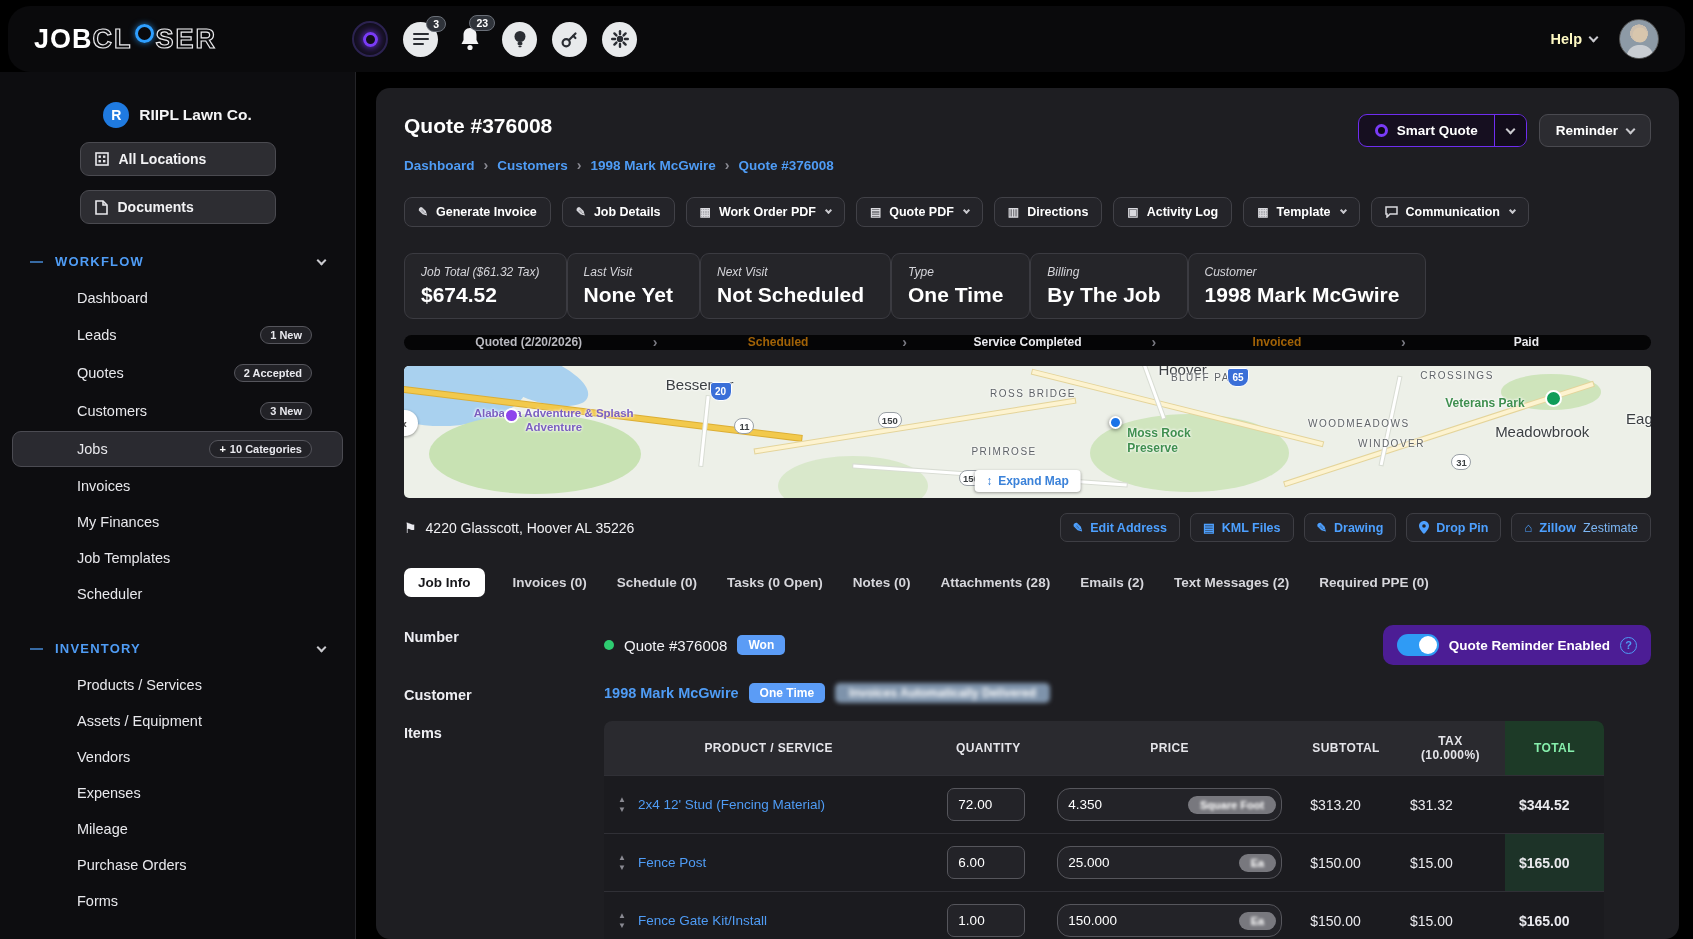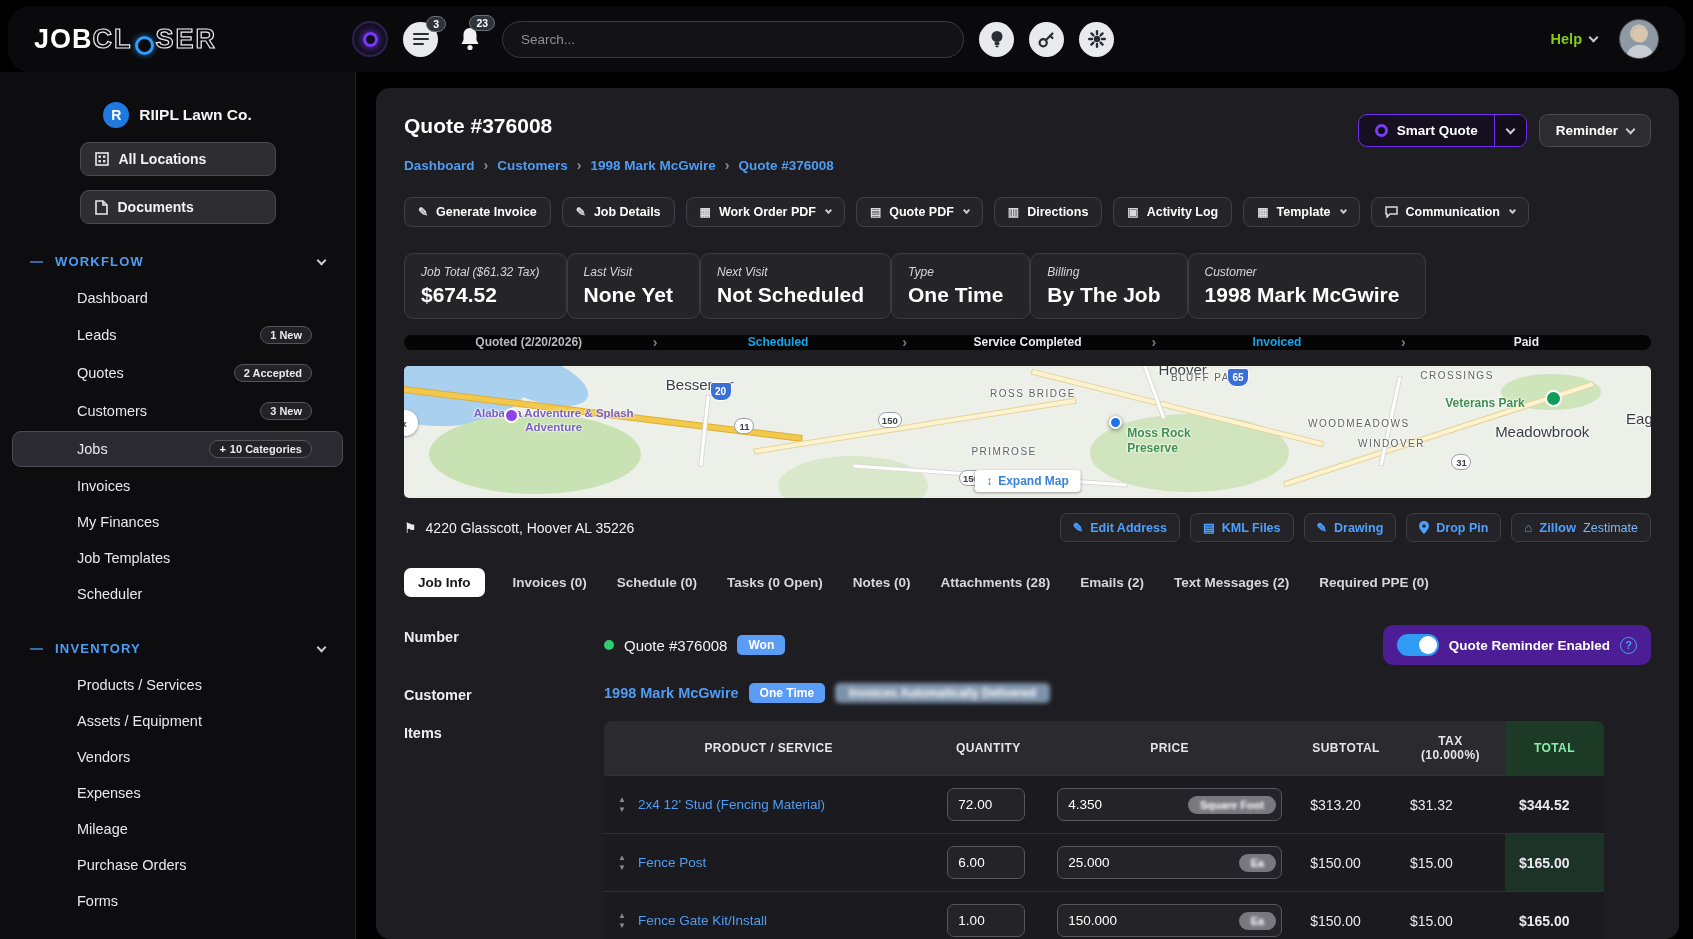--- a/index.html
+++ b/index.html
@@ -7,41 +7,41 @@
   body {
     width:1693px; height:939px; overflow:hidden;
     background:#000; color:#f2f2f4;
     font-family:"Liberation Sans", sans-serif; font-size:13px;
   }
   
   .topbar {
     height:66px; margin:6px 8px 0; background:#0a0a0c; border-radius:22px;
     display:flex; align-items:center; padding:0 26px; position:relative;
   }
-  .logo { display:flex; align-items:flex-end; font-weight:bold; font-size:27px; letter-spacing:1px; cursor:pointer; }
+  .logo { display:flex; align-items:flex-start; font-weight:bold; font-size:27px; letter-spacing:1px; cursor:pointer; }
   .lg-solid { color:#fff; }
   .lg-outline { color:#0a0a0c; -webkit-text-stroke:1.2px #e9e9ec; letter-spacing:2px; }
   .lg-o { display:inline-block; width:19px; height:19px; border:3px solid #2e9fff; border-radius:50%; margin:0 2px; box-shadow:0 0 6px rgba(46,159,255,.7); }
   .top-center { display:flex; align-items:center; gap:15px; margin-left:135px; }
   .ring-btn { width:36px; height:36px; border-radius:50%; background:#120f1c; border:2px solid #2c2350; display:flex; align-items:center; justify-content:center; cursor:pointer; }
   .ring-btn .ring { width:15px; height:15px; border:3px solid #7a3bf7; border-radius:50%; box-shadow:0 0 8px #7a3bf7; }
   .icon-circle { position:relative; width:35px; height:35px; border-radius:50%; background:#e8eaec; display:flex; align-items:center; justify-content:center; cursor:pointer; }
   .icon-circle svg { display:block; }
   .badge-count {
     position:absolute; top:-6px; right:-8px; background:#2f333a; border:1px solid #6a6f78;
     color:#fff; font-size:10.5px; font-weight:bold; border-radius:9px; padding:1px 6px; line-height:12px;
   }
   .bell-wrap { position:relative; width:34px; height:36px; display:flex; align-items:center; justify-content:center; cursor:pointer; }
   .search-input {
     width:462px; height:37px; border-radius:19px; background:#131316; border:1px solid #3a3a40;
     color:#e8e8ea; padding:0 18px; font-size:13.5px; outline:none; font-family:"Liberation Sans",sans-serif;
   }
   .search-input::placeholder { color:#8e8e96; }
   .top-right { margin-left:auto; display:flex; align-items:center; gap:22px; }
-  .help-btn { display:flex; align-items:center; gap:8px; font-size:14.5px; font-weight:bold; color:#84cc16; cursor:pointer; }
+  .help-btn { display:flex; align-items:center; gap:8px; font-size:14.5px; font-weight:bold; color:#fef9c3; cursor:pointer; }
   .chev { width:7px; height:7px; border-right:2px solid #c9c9ce; border-bottom:2px solid #c9c9ce; transform:rotate(45deg); display:inline-block; margin-top:-3px; }
   .avatar { width:40px; height:40px; border-radius:50%; background:radial-gradient(circle at 50% 35%, #cdbfae 0 28%, #8d9aa6 29% 100%); border:1px solid #555; overflow:hidden; cursor:pointer; }
   
   .layout { display:flex; height:867px; }
   .sidebar { width:356px; flex:0 0 356px; background:#0d0d10; border-right:1px solid #242428; padding:30px 0 0; overflow:hidden; }
   .company { display:flex; align-items:center; justify-content:center; gap:10px; cursor:pointer; }
   .company-dot { width:26px; height:26px; border-radius:50%; background:#1f7ae0; color:#fff; font-weight:bold; font-size:14px; display:flex; align-items:center; justify-content:center; }
   .company-name { font-weight:bold; font-size:15.5px; color:#f4f4f6; }
   .side-btn {
     width:196px; margin:14px auto 0; background:#2d2d32; border:1px solid #4a4a50; border-radius:9px;
@@ -74,21 +74,21 @@
   
   .stats { margin-top:26px; display:flex; }
   .stat-card { background:#252529; border:1px solid #3b3b41; border-radius:9px; padding:11px 26px 11px 16px; min-width:120px; }
   .stat-label { font-size:12px; font-style:italic; color:#d5d5da; white-space:nowrap; }
   .stat-value { font-size:21px; font-weight:bold; color:#fff; margin-top:4px; white-space:nowrap; }
   
   .pipeline { margin-top:16px; background:#050506; border-radius:12px; height:15px; display:flex; align-items:flex-start; }
   .pl-seg { flex:1; display:flex; align-items:center; justify-content:center; gap:0; position:relative; font-size:12px; font-weight:bold; cursor:pointer; }
   .pl-seg .pl-sep { position:absolute; right:-4px; color:#7a7a82; font-size:14px; }
   .tone-muted { color:#b9b9bf; }
-  .tone-blue { color:#0ea5e9; }
+  .tone-blue { color:#a16207; }
   .tone-plain { color:#eaeaee; }
   
   .map { margin-top:16px; position:relative; height:132px; border-radius:5px; overflow:hidden; background:#edf0e8; cursor:grab; }
   .blob { position:absolute; border-radius:50%; }
   .water { background:#a9d1ef; }
   .park { background:#c8e2b3; }
   .road { position:absolute; height:3px; background:#fff; box-shadow:0 0 0 1px #d8dcd3; }
   .road.hwy { height:5px; background:#f2c94c; box-shadow:0 0 0 1px #dcae34; }
   .road.major { height:4px; background:#fdf3d0; box-shadow:0 0 0 1px #e4d49a; }
   .map-label { position:absolute; color:#5f6368; font-size:10px; letter-spacing:1.5px; white-space:nowrap; text-shadow:0 0 3px #fff,0 0 3px #fff; }
@@ -134,21 +134,21 @@
   table.items { width:100%; border-collapse:collapse; background:#1b1b1f; border-radius:8px; overflow:hidden; }
   table.items th { background:#2a2a2f; text-align:center; font-size:12px; color:#e4e4e9; letter-spacing:.4px; padding:13px 14px; font-weight:bold; }
   table.items th.total-col { background:#1d3a27; color:#86efac; }
   table.items td { padding:12px 14px; border-top:1px solid #303036; font-size:14px; color:#eaeaee; vertical-align:middle; }
   .prod-cell { display:flex; align-items:center; gap:12px; }
   .reorder { display:flex; flex-direction:column; gap:2px; color:#8a8a92; font-size:8px; line-height:8px; }
   .reorder span { cursor:pointer; }
   a.prod-link { color:#4f9cf5; text-decoration:none; font-size:13.5px; cursor:pointer; }
   .qty-input { width:78px; background:#232328; border:1px solid #56565c; border-radius:7px; padding:8px 10px; color:#fff; font-size:13.5px; font-family:"Liberation Sans",sans-serif; }
   .price-box { position:relative; width:225px; }
-  .price-input { width:100%; background:#232328; border:1px solid #56565c; border-radius:7px; padding:8px 95px 8px 10px; color:#fff; font-size:13.5px; font-family:"Liberation Sans",sans-serif; }
+  .price-input { width:100%; background:#232328; border:1px solid #56565c; border-radius:13px; padding:8px 95px 8px 10px; color:#fff; font-size:13.5px; font-family:"Liberation Sans",sans-serif; }
   .unit-pill { position:absolute; right:6px; top:50%; transform:translateY(-50%); background:#78787e; color:#fff; border-radius:11px; padding:3px 12px; font-size:11px; font-weight:bold; }
   .unit-pill span { filter:blur(1.7px); display:inline-block; }
   td.money-green { color:#3fd06e; font-weight:bold; }
   td.hl { background:rgba(46,180,90,.16); }
 </style>
 </head>
 <body>
 
 <header class="topbar">
   <div class="logo">
@@ -175,21 +175,20 @@
     </div>
 
     <div class="bell-wrap">
       <svg width="22" height="24" viewBox="0 0 22 24">
           <path d="M11 1 C7 1 4.5 4 4.5 8 L4.5 13 L2.5 17 L19.5 17 L17.5 13 L17.5 8 C17.5 4 15 1 11 1 Z" fill="#f2f2f4"></path>
           <circle cx="11" cy="20.5" r="2.6" fill="#f2f2f4"></circle>
         </svg>
       <span class="badge-count">23</span>
     </div>
 
-    <input class="search-input" type="text" placeholder="Search..." style="">
 
     <div class="icon-circle">
       <svg width="14" height="18" viewBox="0 0 14 18">
           <circle cx="7" cy="6.5" r="5.5" fill="#2a2d33"></circle>
           <rect x="4.6" y="12" width="4.8" height="3" rx="1" fill="#2a2d33"></rect>
           <rect x="5.4" y="15.4" width="3.2" height="1.8" rx="0.9" fill="#2a2d33"></rect>
         </svg>
     </div>
     <div class="icon-circle">
       <svg width="17" height="17" viewBox="0 0 17 17">

